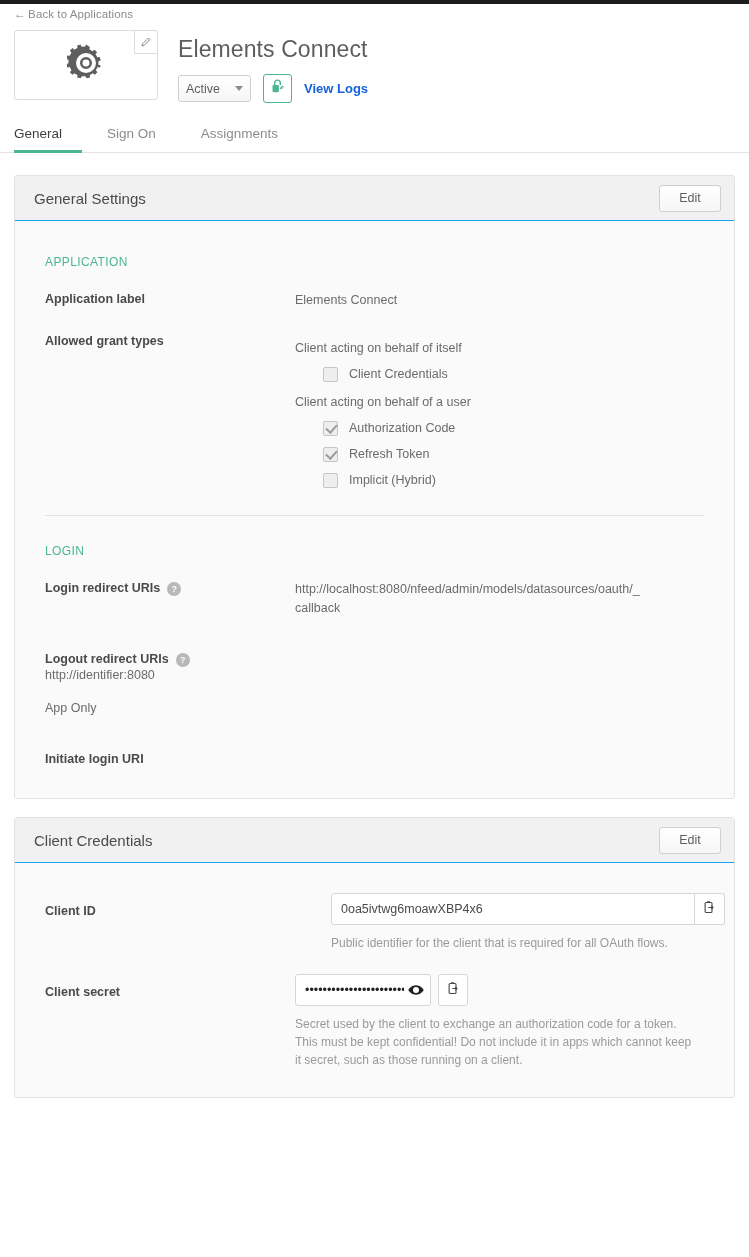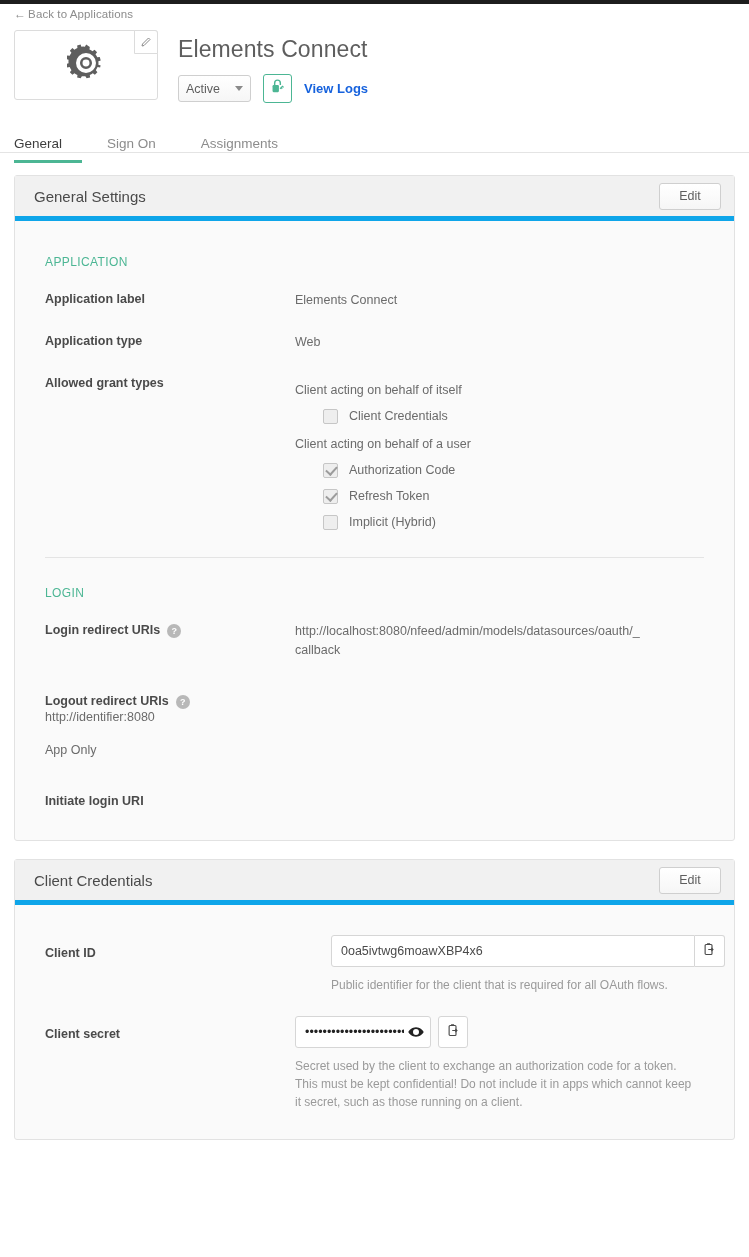--- a/index.html
+++ b/index.html
@@ -102,37 +102,37 @@
     display: flex;
     gap: 0;
   }
   .tab {
     font-size: 13.5px;
     color: #8c8c8c;
     padding: 0 20px 9px 0;
     margin-right: 25px;
     cursor: pointer;
     position: relative;
-    top: 11px;
+    top: 1px;
   }
   .tab.active {
     color: #3d3d3d;
     border-bottom: 3px solid #4cb694;
   }
 
   
   .card {
     margin: 22px 14px 0 14px;
     border: 1px solid #e2e2e2;
     border-radius: 3px;
     background: #fafafa;
   }
   .card-head {
     background: #f1f1f1;
-    border-bottom: 5px solid #0ea5e9;
+    border-bottom: 1px solid #0ea5e9;
     height: 45px;
     display: flex;
     align-items: center;
     justify-content: space-between;
     padding: 0 13px 0 19px;
   }
   .card-title {
     font-size: 15px;
     color: #4a4a4a;
   }
@@ -354,24 +354,20 @@
   </div>
   <div class="card-body">
 
     <div class="section-label">APPLICATION</div>
 
     <div class="row">
       <div class="row-label">Application label</div>
       <div class="row-value">Elements Connect</div>
     </div>
 
-    <div class="row">
-      <div class="row-label">Application type</div>
-      <div class="row-value">Web</div>
-    </div>
 
     <div class="row" style="margin-bottom:6px;">
       <div class="row-label">Allowed grant types</div>
       <div class="row-value" style="padding-top:6px;">
 
         <div class="grant-group">
           <div class="grant-heading">Client acting on behalf of itself</div>
           <div class="cb-row">
             <span class="cb"></span>
             <span class="cb-label">Client Credentials</span>

